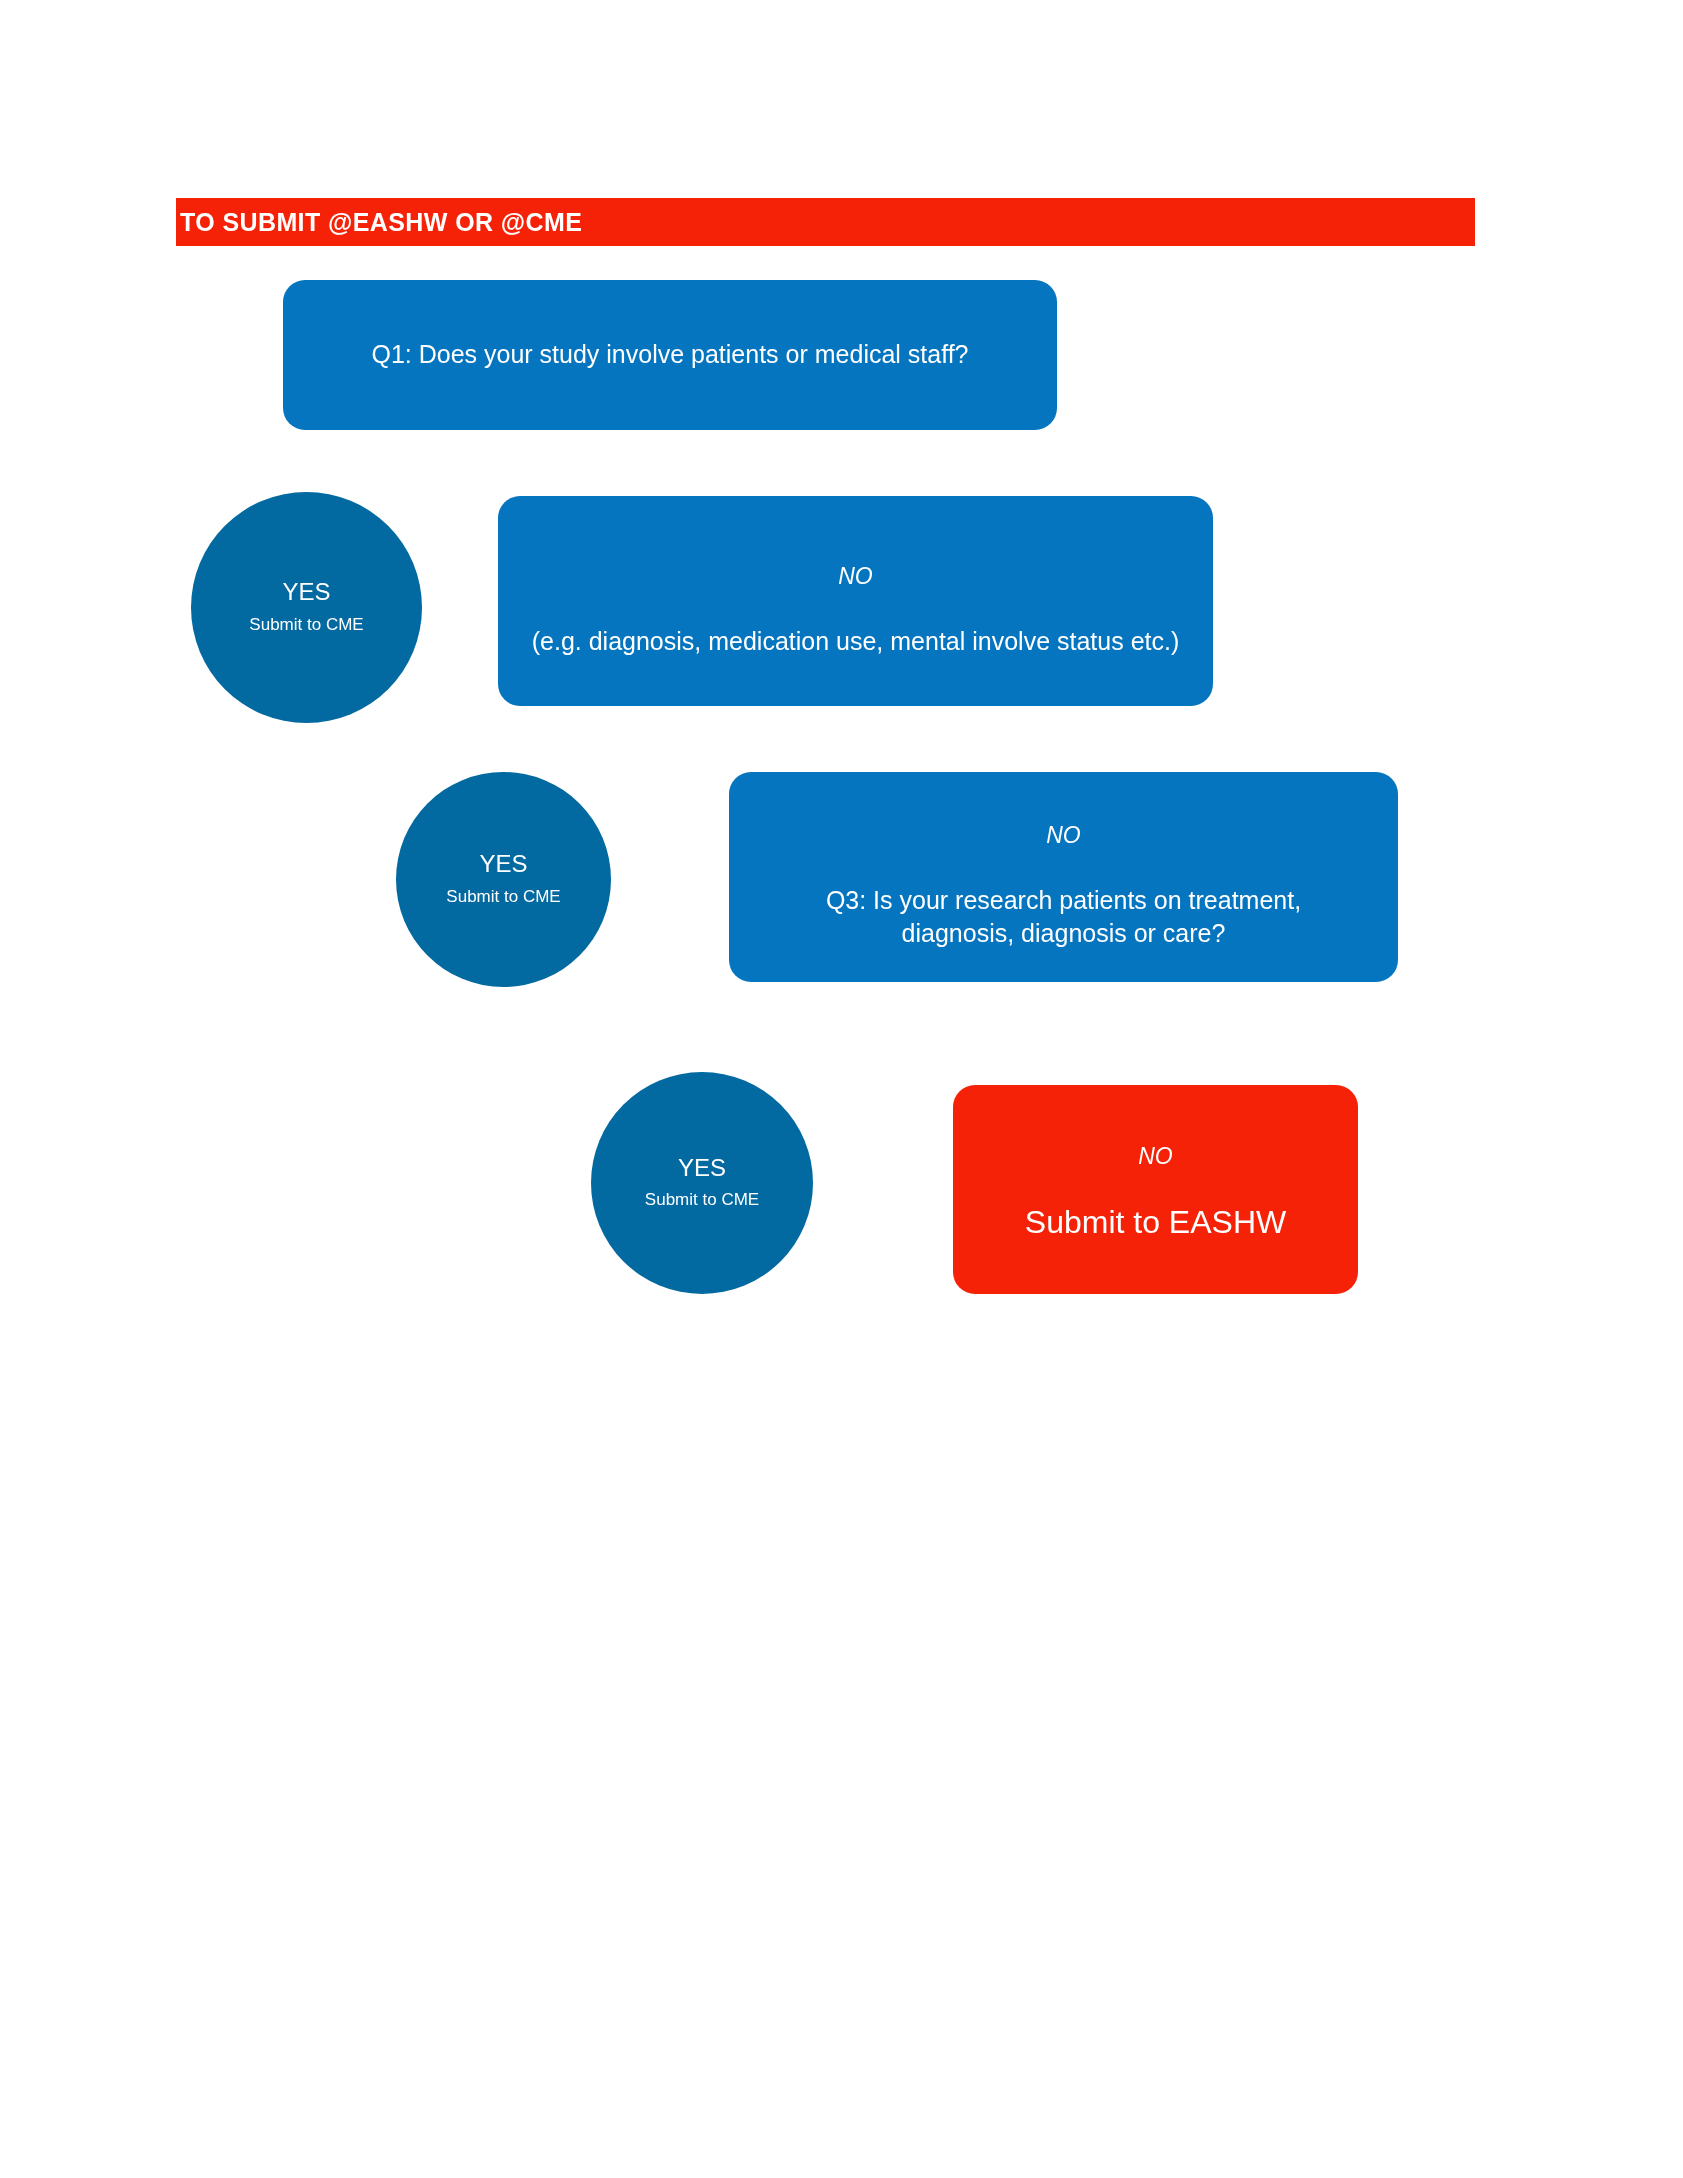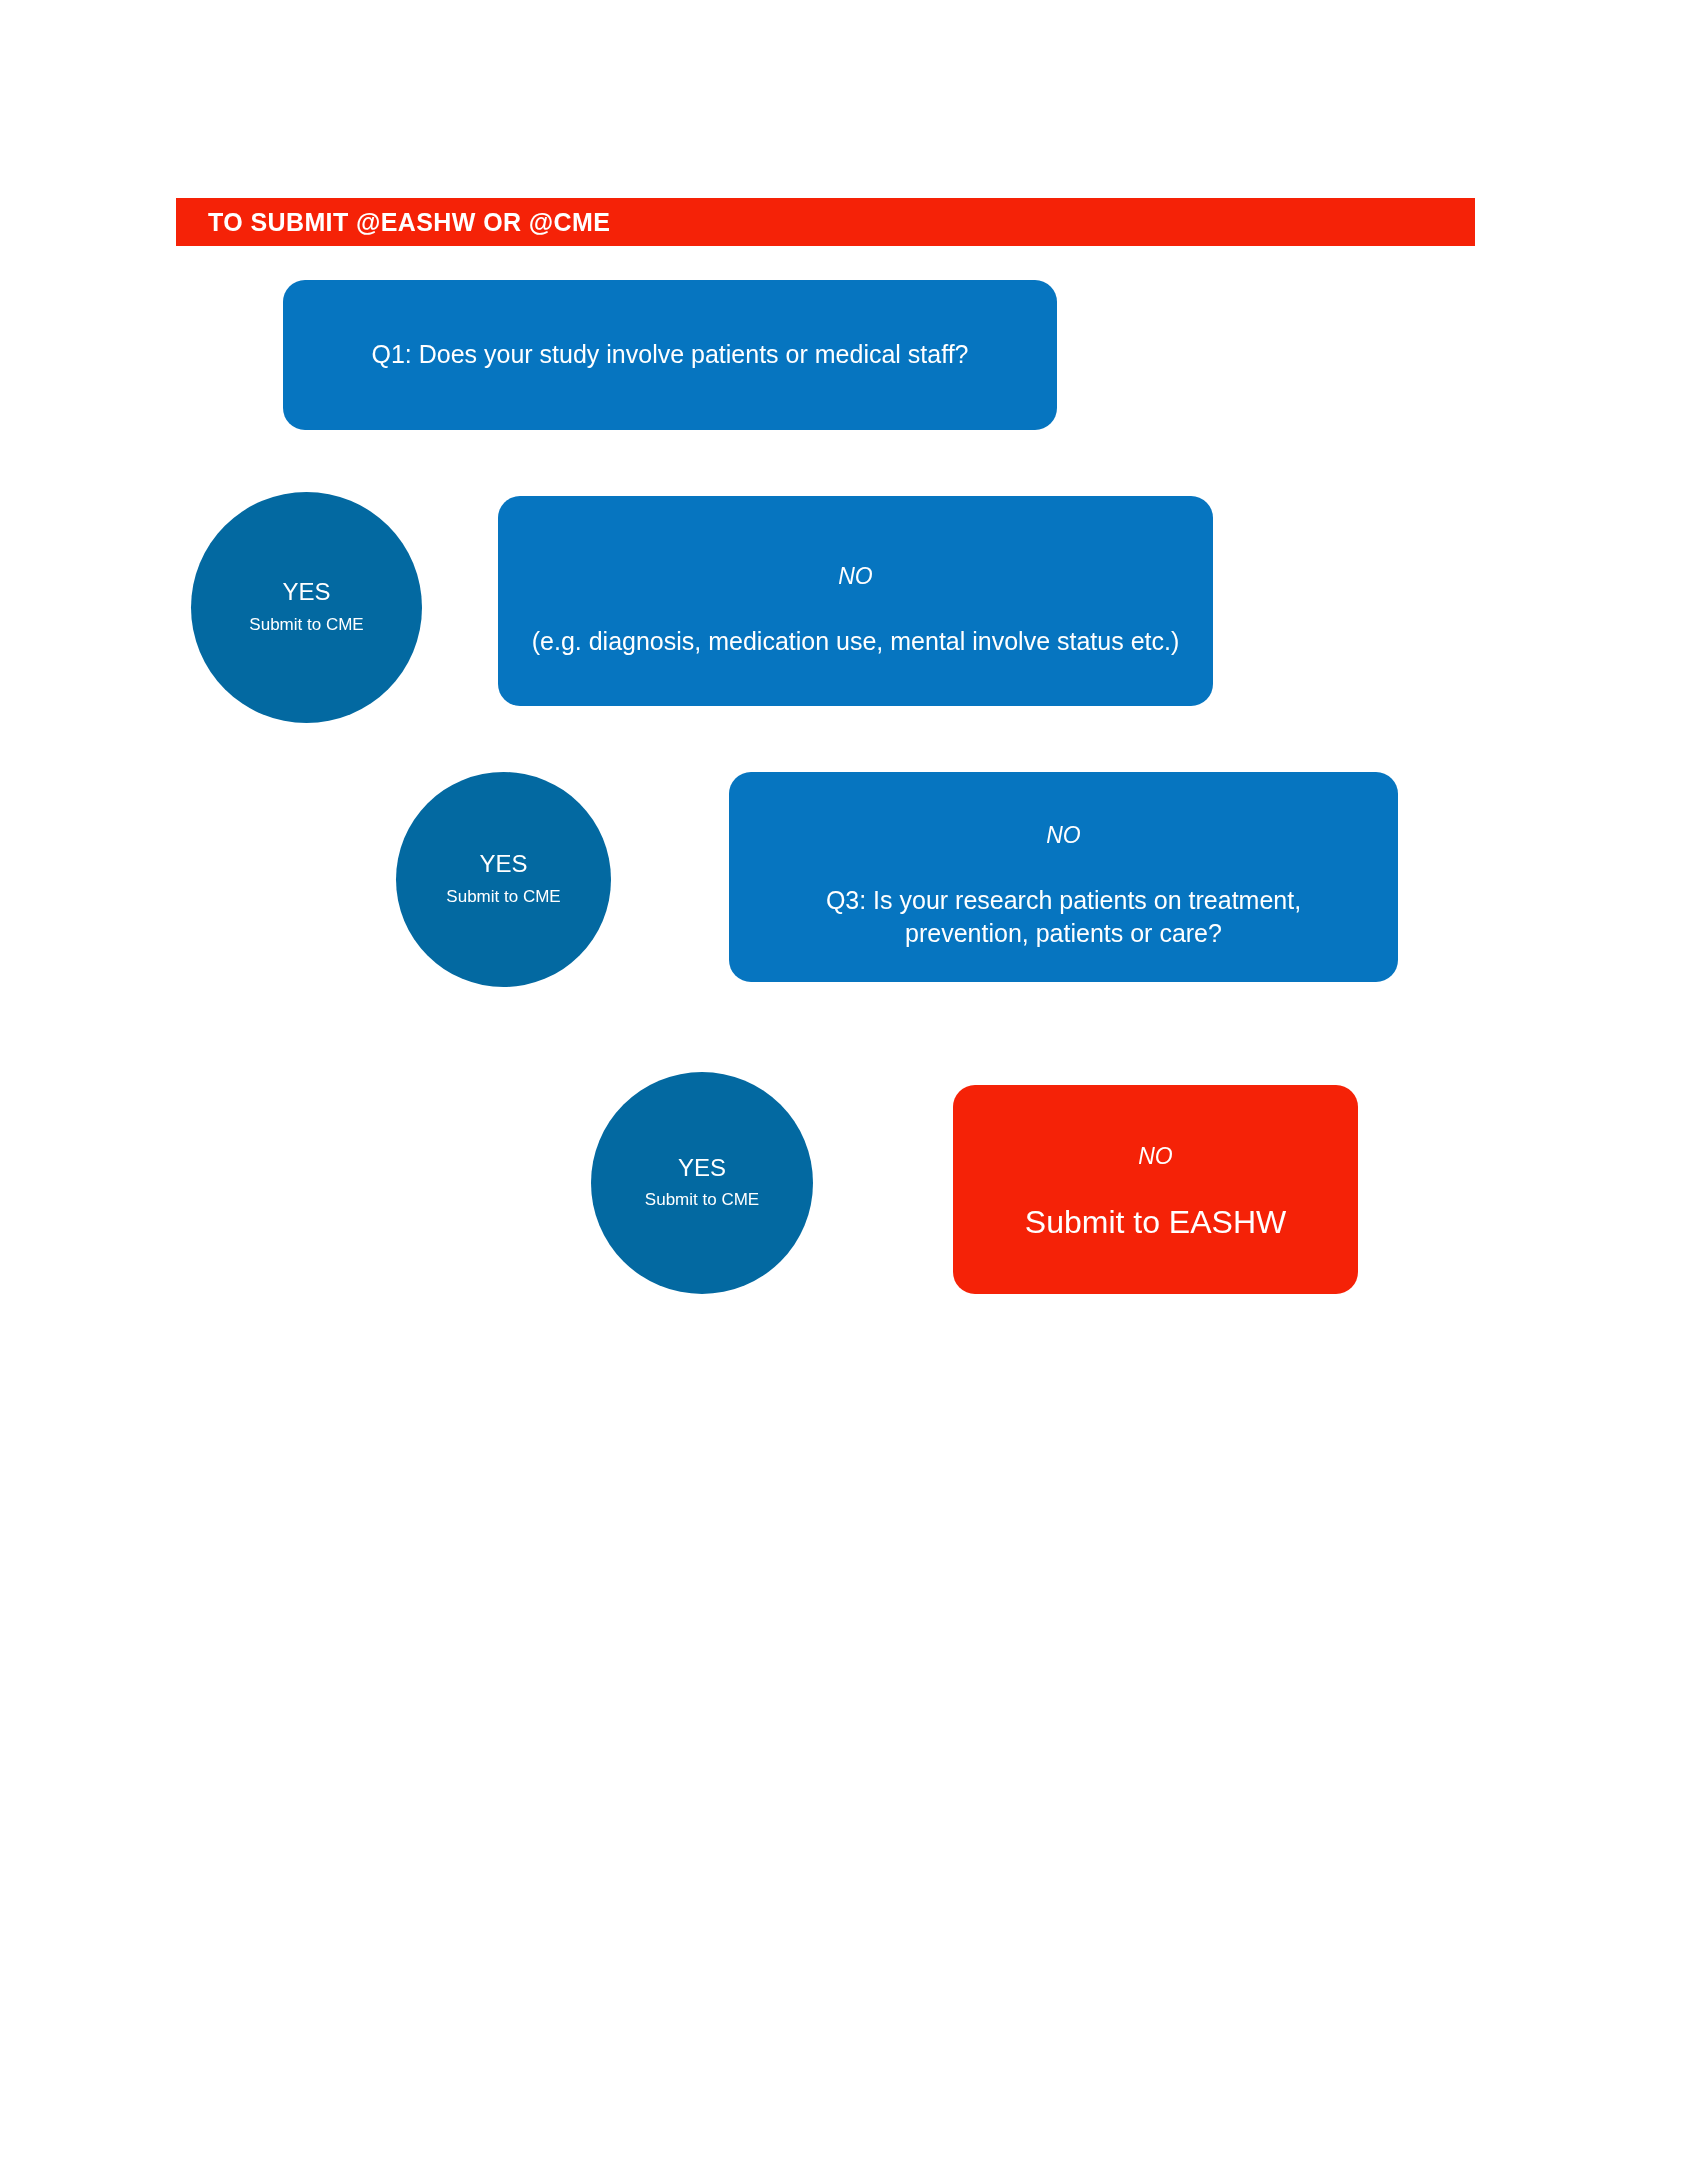--- a/index.html
+++ b/index.html
@@ -24,21 +24,21 @@
   .banner {
     position: absolute;
     left: 176px;
     top: 198px;
     width: 1299px;
     height: 48px;
     background: #f52207;
   }
   .banner-title {
     position: absolute;
-    left: 32px;
+    left: 4px;
     top: 50%;
     transform: translateY(-50%);
     color: #ffffff;
     font-size: 25px;
     font-weight: bold;
     letter-spacing: 0.4px;
     white-space: nowrap;
   }
 
   
@@ -137,21 +137,21 @@
 
   <div class="circle" id="yes2">
     <div class="yes">YES</div>
     <div class="sub">Submit to CME</div>
   </div>
 
   <div class="node blue" id="q3-box">
     <div class="answer">NO</div>
     <div class="gap-medium"></div>
     <div class="qtext">Q3: Is your research patients on treatment,</div>
-    <div class="qtext">prevention, patients or care?</div>
+    <div class="qtext">diagnosis, diagnosis or care?</div>
   </div>
 
   <div class="circle" id="yes3">
     <div class="yes">YES</div>
     <div class="sub">Submit to CME</div>
   </div>
 
   <div class="node red" id="eashw">
     <div class="answer">NO</div>
     <div class="gap-small"></div>

